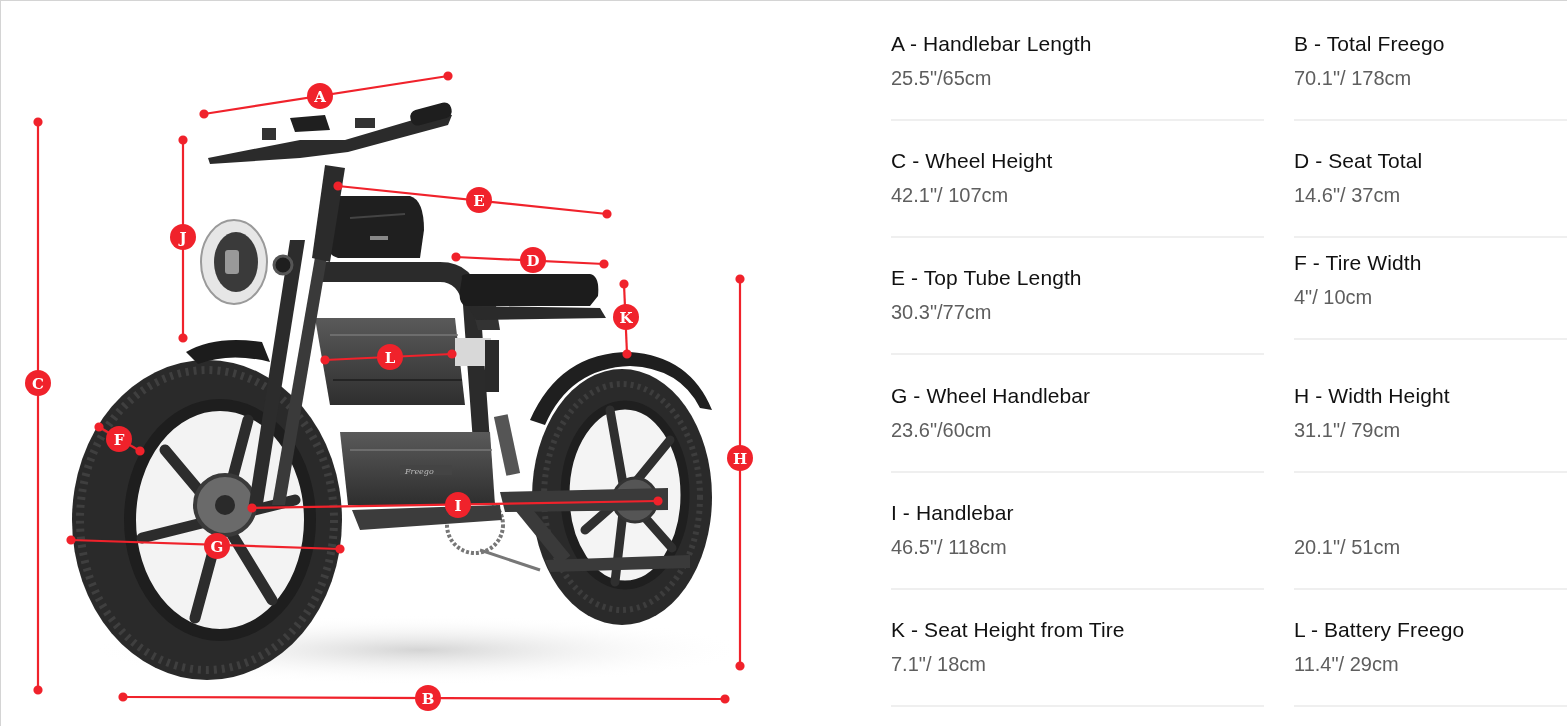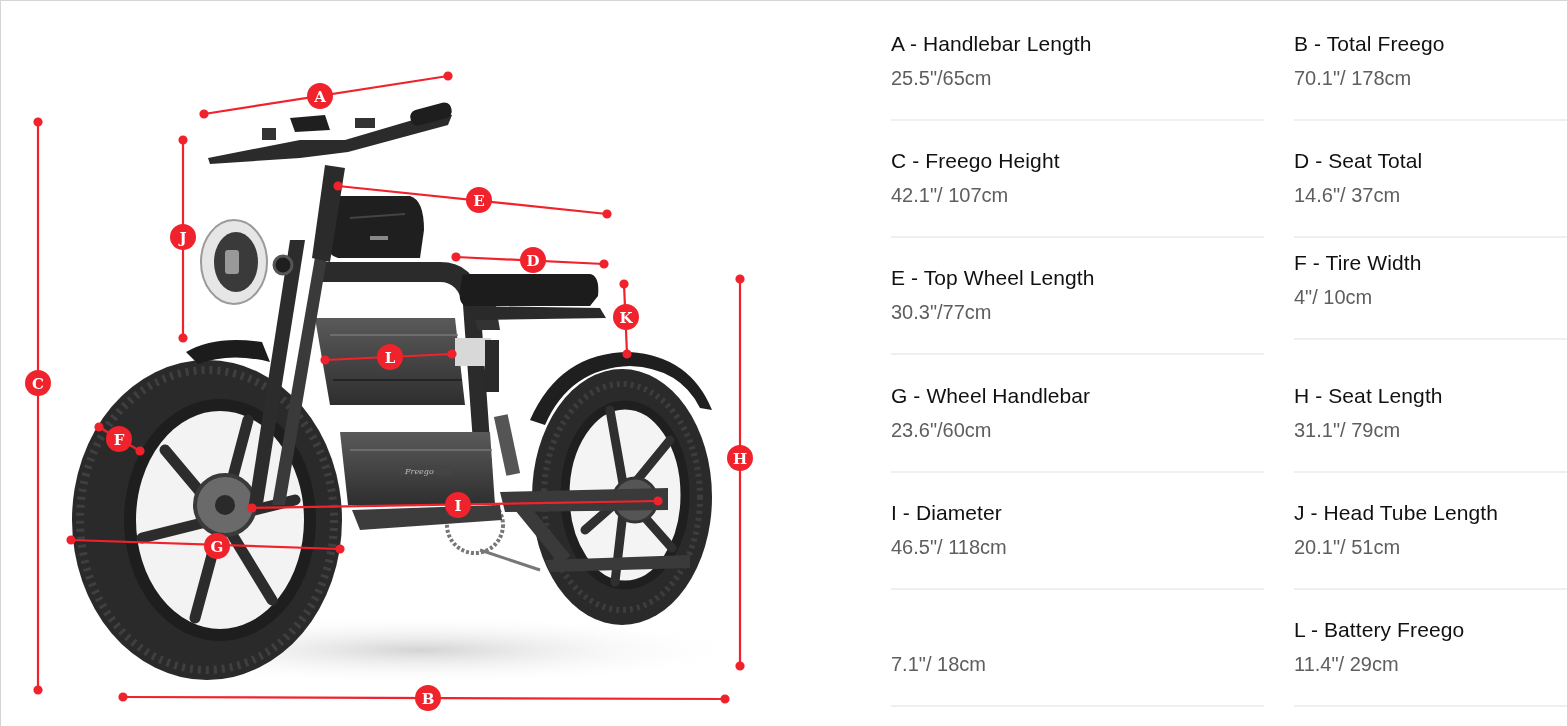--- a/index.html
+++ b/index.html
@@ -240,40 +240,41 @@
 </div>
 
 <div class="specs">
   <div class="spec-col left">
     <div class="spec-item" style="top:0px">
       <div class="spec-title">A - Handlebar Length</div>
       <div class="spec-value">25.5"/65cm</div>
       <div class="spec-divider"></div>
     </div>
     <div class="spec-item" style="top:117px">
-      <div class="spec-title">C - Freego Height</div>
+      <div class="spec-title">C - Wheel Height</div>
       <div class="spec-value">42.1"/ 107cm</div>
       <div class="spec-divider"></div>
     </div>
     <div class="spec-item" style="top:234px">
-      <div class="spec-title">E - Top Wheel Length</div>
+      <div class="spec-title">E - Top Tube Length</div>
       <div class="spec-value">30.3"/77cm</div>
       <div class="spec-divider"></div>
     </div>
     <div class="spec-item" style="top:352px">
       <div class="spec-title">G - Wheel Handlebar</div>
       <div class="spec-value">23.6"/60cm</div>
       <div class="spec-divider"></div>
     </div>
     <div class="spec-item" style="top:469px">
-      <div class="spec-title">I - Diameter</div>
+      <div class="spec-title">I - Handlebar</div>
       <div class="spec-value">46.5"/ 118cm</div>
       <div class="spec-divider"></div>
     </div>
     <div class="spec-item" style="top:586px">
+      <div class="spec-title">K - Seat Height from Tire</div>
       <div class="spec-value">7.1"/ 18cm</div>
       <div class="spec-divider"></div>
     </div>
   </div>
 
   <div class="spec-col right">
     <div class="spec-item" style="top:0px">
       <div class="spec-title">B - Total Freego</div>
       <div class="spec-value">70.1"/ 178cm</div>
       <div class="spec-divider"></div>
@@ -282,26 +283,25 @@
       <div class="spec-title">D - Seat Total</div>
       <div class="spec-value">14.6"/ 37cm</div>
       <div class="spec-divider"></div>
     </div>
     <div class="spec-item" style="top:219px">
       <div class="spec-title">F - Tire Width</div>
       <div class="spec-value">4"/ 10cm</div>
       <div class="spec-divider"></div>
     </div>
     <div class="spec-item" style="top:352px">
-      <div class="spec-title">H - Seat Length</div>
+      <div class="spec-title">H - Width Height</div>
       <div class="spec-value">31.1"/ 79cm</div>
       <div class="spec-divider"></div>
     </div>
     <div class="spec-item" style="top:469px">
-      <div class="spec-title">J - Head Tube Length</div>
       <div class="spec-value">20.1"/ 51cm</div>
       <div class="spec-divider"></div>
     </div>
     <div class="spec-item" style="top:586px">
       <div class="spec-title">L - Battery Freego</div>
       <div class="spec-value">11.4"/ 29cm</div>
       <div class="spec-divider"></div>
     </div>
   </div>
 </div>

